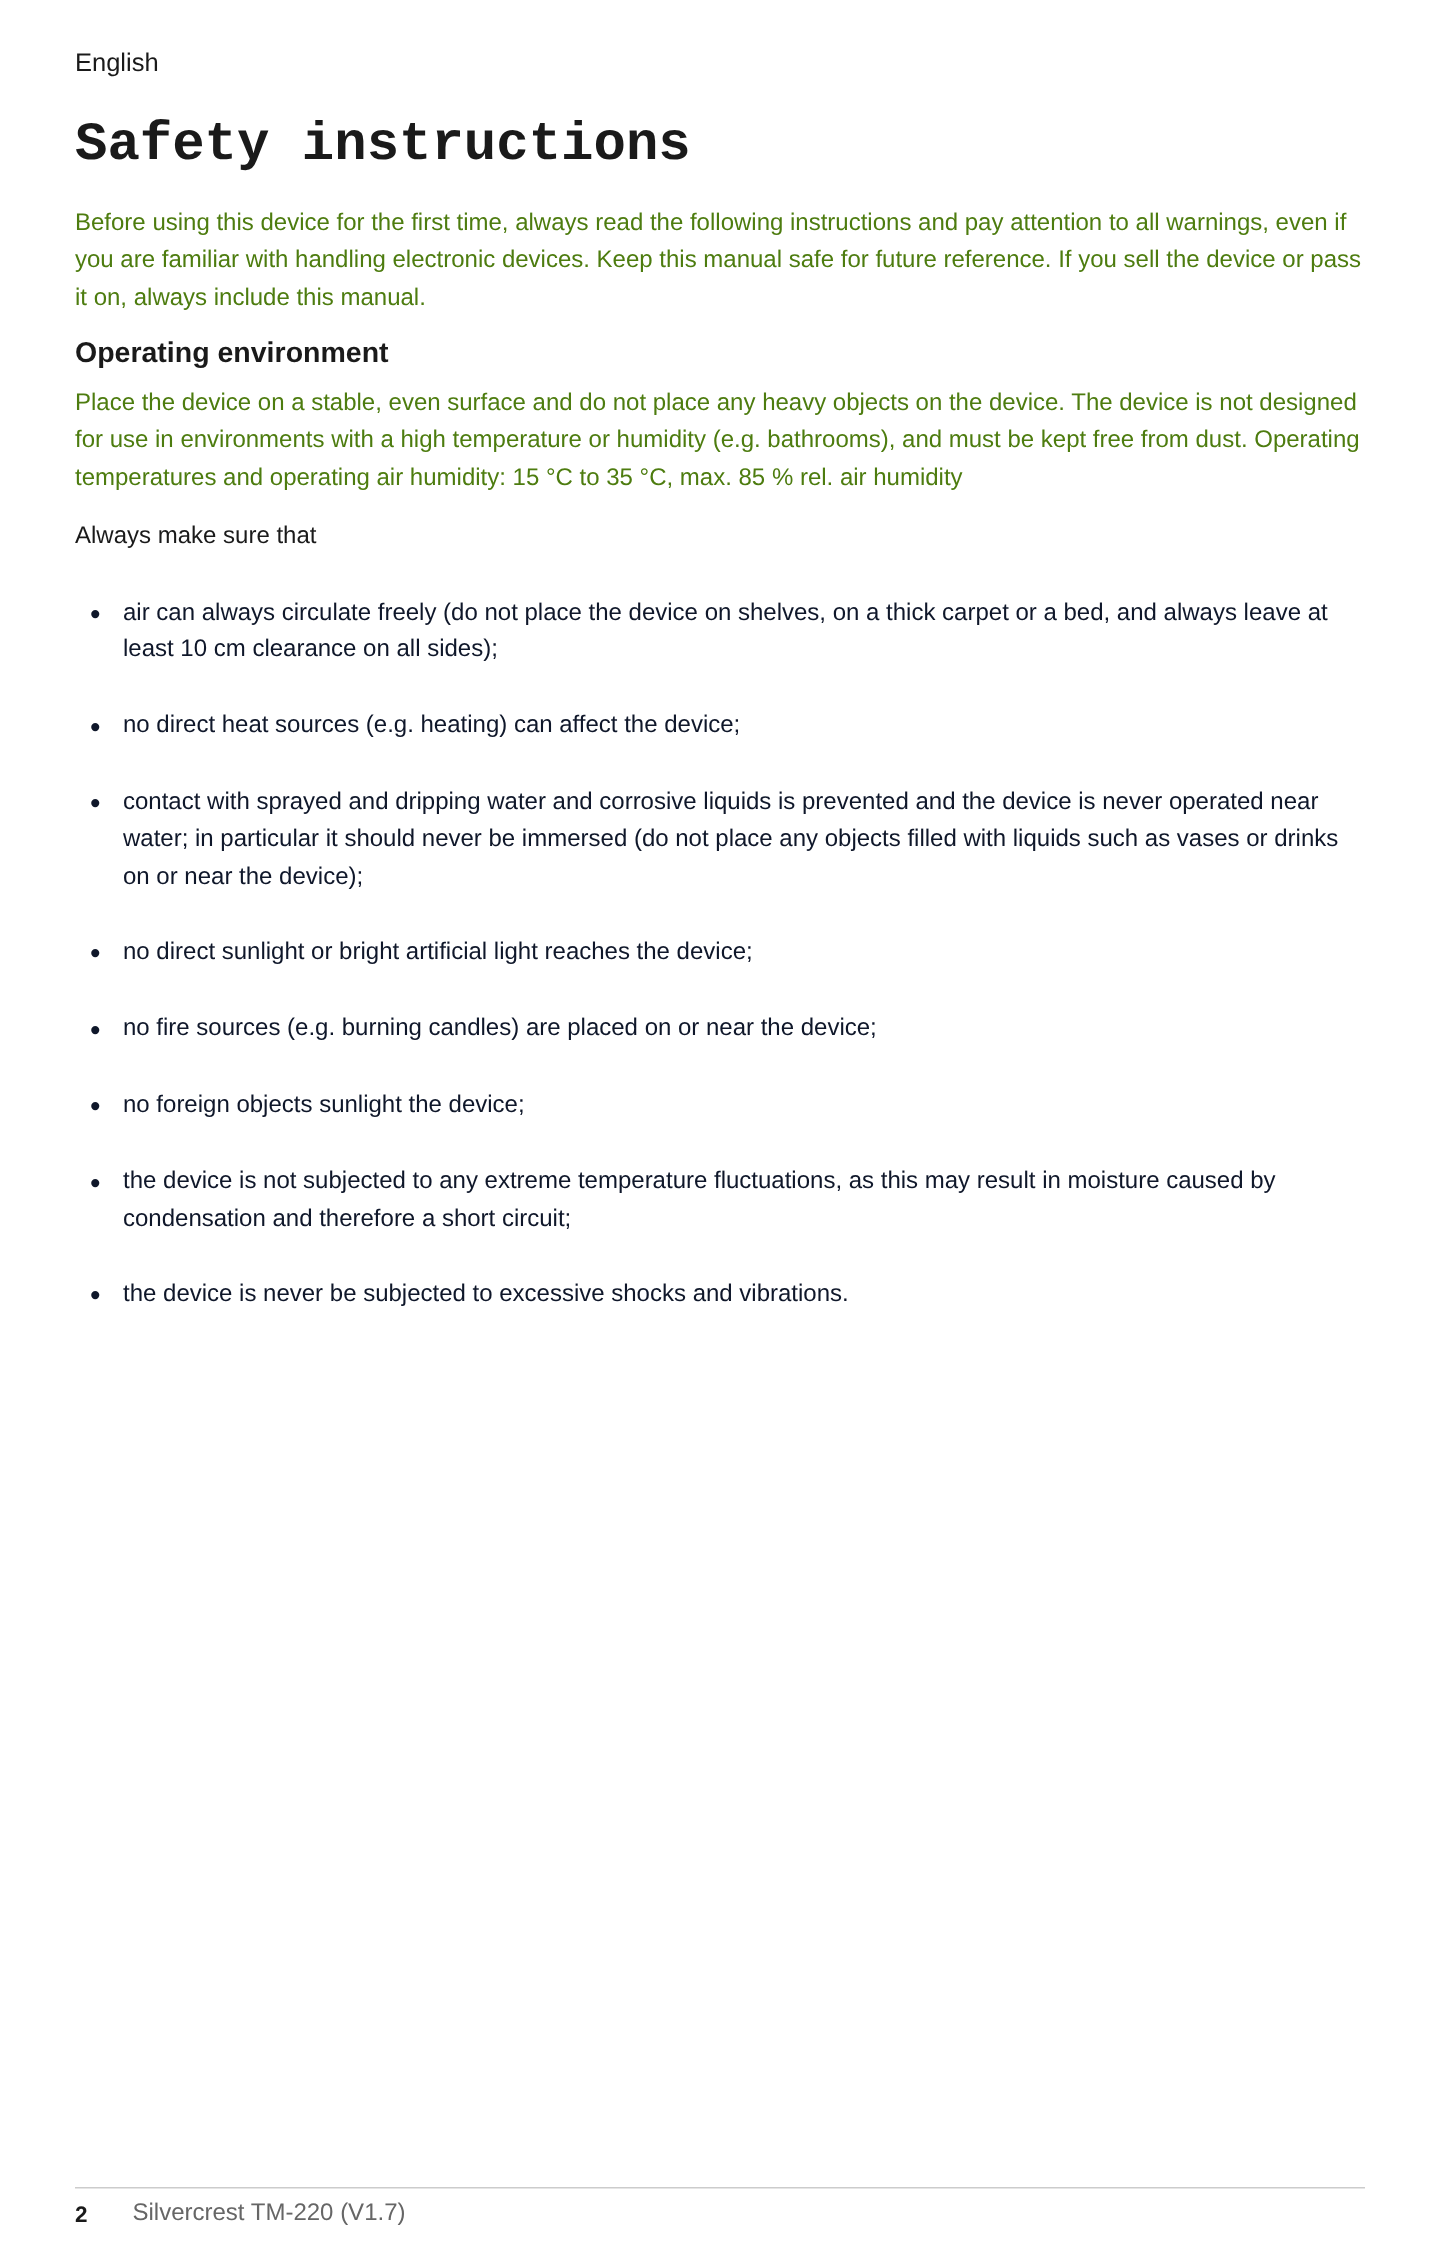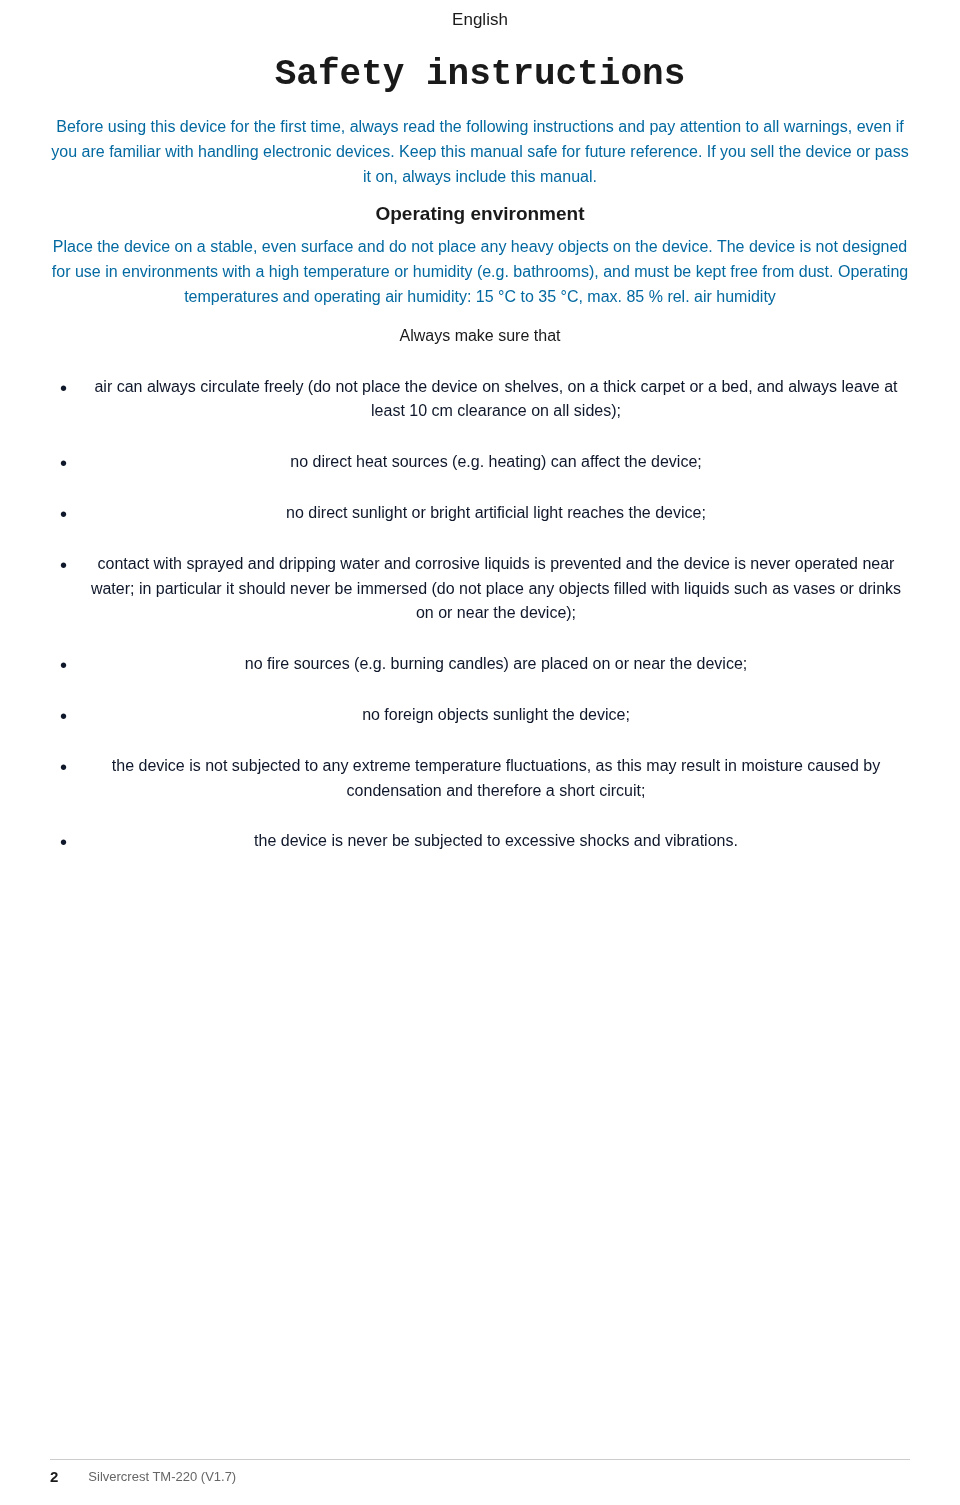--- a/index.html
+++ b/index.html
@@ -12,24 +12,23 @@
       background: #ffffff;
       font-family: Arial, Helvetica, sans-serif;
       font-size: 16px;
       color: #1a1a1a;
       width: 960px;
       min-height: 1505px;
       position: relative;
     }
 
     .page-container {
-      padding: 10px 50px 60px 50px;
+      padding: 32px 50px 60px 50px;
       position: relative;
       min-height: 1505px;
-      text-align: center;
     }
 
     .language-label {
       font-size: 17px;
       color: #1a1a1a;
       margin-bottom: 24px;
       font-weight: normal;
     }
 
     .main-title {
@@ -43,21 +42,21 @@
     .section-title {
       font-size: 22px;
       font-weight: bold;
       margin-bottom: 14px;
       color: #1a1a1a;
     }
 
     .body-text {
       font-size: 16px;
       line-height: 1.55;
-      color: #0369a1;
+      color: #4d7c0f;
       margin-bottom: 14px;
     }
 
     .subsection-title {
       font-size: 19px;
       font-weight: bold;
       margin-bottom: 10px;
       color: #1a1a1a;
     }
 
@@ -105,21 +104,21 @@
     }
 
     .footer-page-num {
       font-size: 15px;
       color: #1a1a1a;
       font-weight: bold;
       margin-right: 30px;
     }
 
     .footer-model {
-      font-size: 13px;
+      font-size: 16px;
       color: #666666;
     }
   </style>
 </head>
 <body>
 
 <div class="page-container">
 
   <div class="language-label">English</div>
 
@@ -130,22 +129,22 @@
 
   <h2 class="subsection-title">Operating environment</h2>
 
   <p class="body-text">Place the device on a stable, even surface and do not place any heavy objects on the device. The device is not designed for use in environments with a high temperature or humidity (e.g. bathrooms), and must be kept free from dust. Operating temperatures and operating air humidity: 15 °C to 35 °C, max. 85 % rel. air humidity</p>
 
   <p class="always-make-sure">Always make sure that</p>
 
   <ul class="bullet-list">
     <li>air can always circulate freely (do not place the device on shelves, on a thick carpet or a bed, and always leave at least 10 cm clearance on all sides);</li>
     <li>no direct heat sources (e.g. heating) can affect the device;</li>
+    <li>contact with sprayed and dripping water and corrosive liquids is prevented and the device is never operated near water; in particular it should never be immersed (do not place any objects filled with liquids such as vases or drinks on or near the device);</li>
     <li>no direct sunlight or bright artificial light reaches the device;</li>
-    <li>contact with sprayed and dripping water and corrosive liquids is prevented and the device is never operated near water; in particular it should never be immersed (do not place any objects filled with liquids such as vases or drinks on or near the device);</li>
     <li>no fire sources (e.g. burning candles) are placed on or near the device;</li>
     <li>no foreign objects sunlight the device;</li>
     <li>the device is not subjected to any extreme temperature fluctuations, as this may result in moisture caused by condensation and therefore a short circuit;</li>
     <li>the device is never be subjected to excessive shocks and vibrations.</li>
   </ul>
 
   <div class="footer">
     <span class="footer-page-num">2</span>
     <span class="footer-model">Silvercrest TM-220 (V1.7)</span>
   </div>

